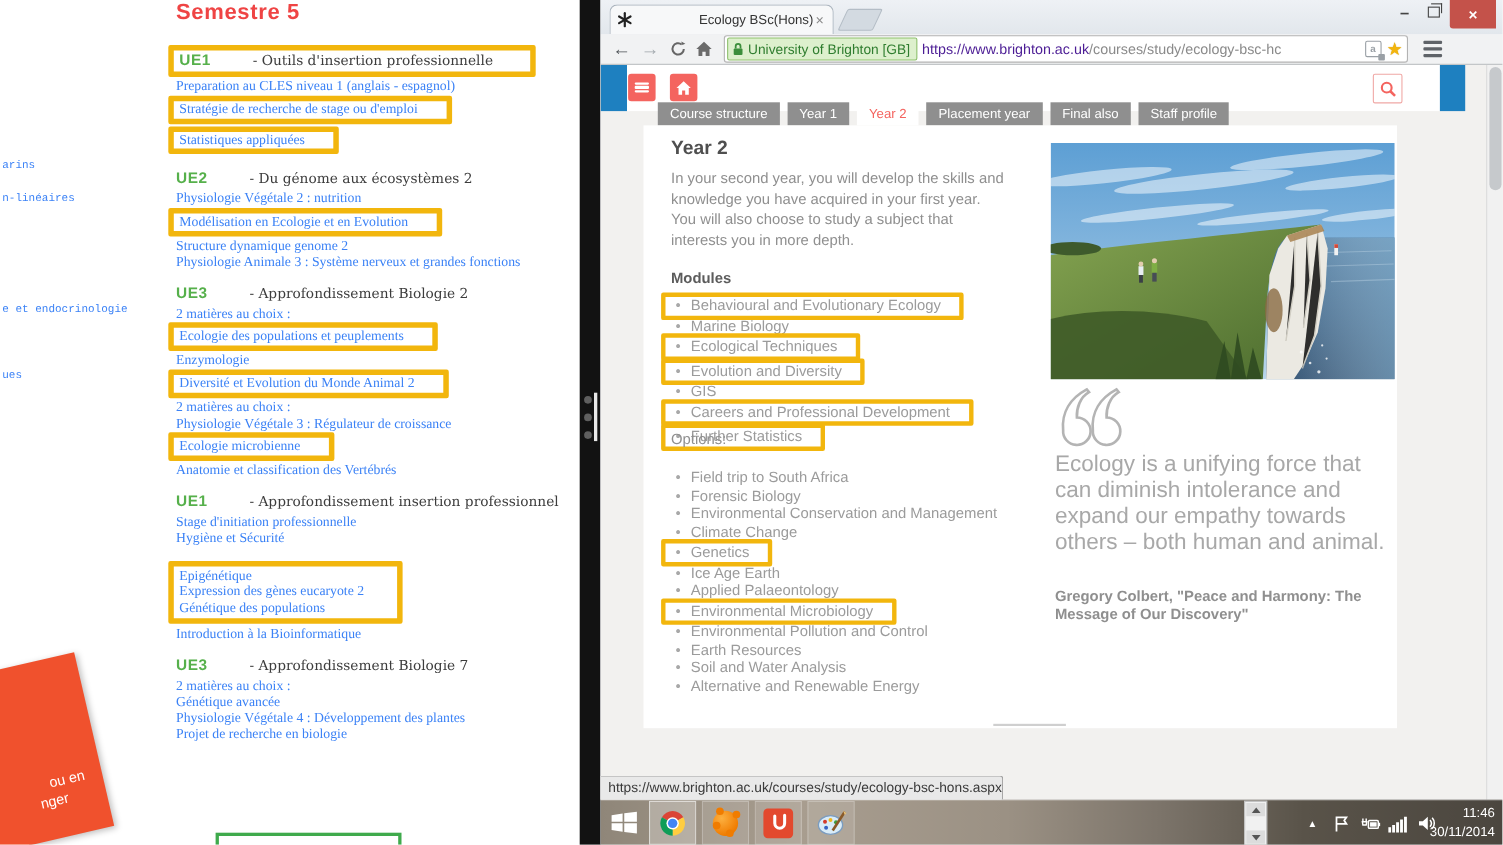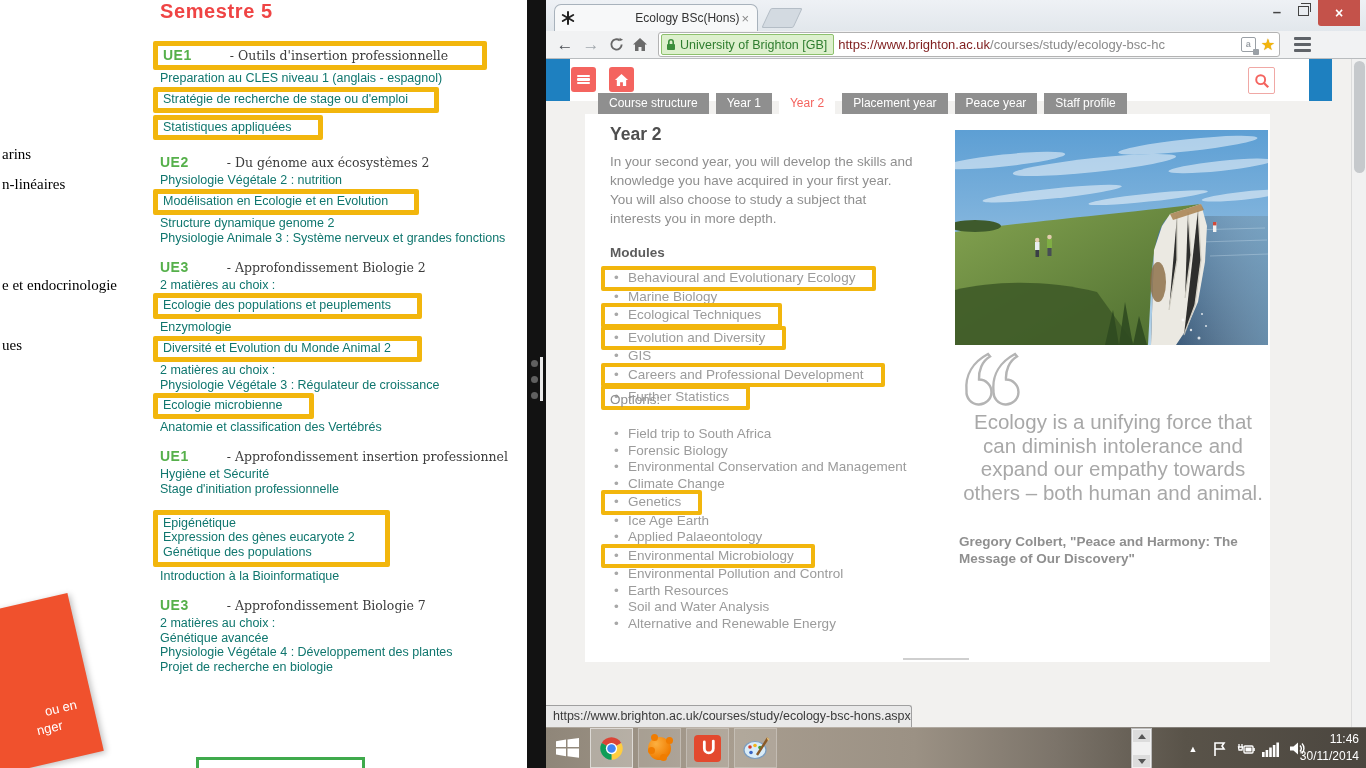--- a/index.html
+++ b/index.html
@@ -1,33 +1,33 @@
 <!DOCTYPE html>
 <html><head>
 <meta charset="utf-8">
 <style>
   html,body{margin:0;padding:0;}
   body{width:1366px;height:768px;overflow:hidden;background:#fff;font-family:"Liberation Sans",sans-serif;}
   .screen{position:relative;width:1366px;height:768px;background:#fff;}
 
   
   .doc-pane{position:absolute;left:0;top:0;width:527px;height:768px;background:#fff;overflow:hidden;}
-  .doc-frags .frag{position:absolute;left:2px;font-family:Liberation Serif, serif;font-size:15px;color:#000000;white-space:nowrap;}
+  .doc-frags .frag{position:absolute;left:2px;font-family:Liberation Mono, monospace;font-size:10px;color:#3b82f6;white-space:nowrap;}
   .doc-frags .f0{top:146px;}
   .doc-frags .f1{top:176px;}
   .doc-frags .f2{top:277px;}
   .doc-frags .f3{top:337px;}
   .doc-flow{position:absolute;left:160px;top:0;width:372px;}
   .sem-title{font-family:"Liberation Sans",sans-serif;font-weight:bold;font-size:20px;letter-spacing:.6px;color:#ef4444;margin:0 0 17px 0;}
   .sem1 .sem-title{margin-top:44px;}
   .blk{margin-bottom:12px;}
   .blk-head{margin-bottom:2px;white-space:nowrap;}
   .ue{font-family:"Liberation Sans",sans-serif;font-weight:bold;font-size:14px;color:#56b04b;letter-spacing:.5px;}
   .ue-rest{font-family:"DejaVu Serif",serif;font-size:12.5px;color:#3c3c3c;margin-left:34px;}
-  .doc-line{font-family:Liberation Sans, sans-serif;font-size:12.5px;line-height:14.8px;color:#0f766e;white-space:nowrap;}
+  .doc-line{font-family:Liberation Serif, serif;font-size:12.5px;line-height:14.8px;color:#3b82f6;white-space:nowrap;}
   .hl-line{display:inline-block;border:5px solid #f2b60d;border-radius:2px;padding:0 26px 1px 5px;margin:1px 0 1px -7px;}
   .blk-head.hl-line{padding-right:34px;}
   .hl-group{display:inline-block;border:5px solid #f2b60d;border-radius:2px;padding:1px 30px 2px 5px;margin:1px 0 2px -7px;}
   .orange-card{position:absolute;left:-100px;top:612px;width:188px;height:162px;background:#f0512d;transform:rotate(-13deg);box-shadow:2px 2px 6px rgba(0,0,0,.25);}
   .orange-card .oc-text{position:absolute;right:16px;bottom:26px;color:#fff;font-size:13px;line-height:17px;}
   .orange-card .oc-l1{margin-left:-12px;}
   .green-box-partial{position:absolute;left:196px;top:757px;width:163px;height:26px;border:3px solid #3faa4c;background:#fff;}
 
   
   .split-divider{position:absolute;left:527px;top:0;width:19px;height:768px;background:#121212;}
@@ -54,21 +54,21 @@
   
   .toolbar{position:absolute;left:0;top:31px;width:820px;height:28px;background:#f1f2f3;border-bottom:1px solid #b9bcbe;display:flex;align-items:center;box-sizing:border-box;}
   .nav-arrow{font-size:17px;font-weight:bold;width:26px;text-align:center;}
   .back{color:#4d5156;margin-left:6px;}
   .fwd{color:#a2a8ad;}
   .tool-ic{width:24px;display:flex;justify-content:center;align-items:center;}
   .omnibox{flex:0 0 620px;height:23px;background:#fff;border:1px solid #b3b3b3;border-radius:3px;margin-left:6px;display:flex;align-items:center;overflow:hidden;}
   .chip{display:flex;align-items:center;height:19px;margin:0 4px 0 2px;padding:0 6px 0 4px;background:#ddf0cd;border:1px solid #8dc06d;border-radius:2px;}
   .chip .chip-text{font-size:12.5px;color:#2f7d2f;margin-left:4px;white-space:nowrap;}
   .url{font-size:13px;white-space:nowrap;overflow:hidden;flex:1;}
-  .url .u-host{color:#7f1d1d;}
+  .url .u-host{color:#4c1d95;}
   .url .u-path{color:#8a8a8a;}
   .omni-right{display:flex;align-items:center;margin-right:4px;}
   .star{color:#f3b50d;font-size:16px;margin-left:5px;text-shadow:0 0 1px #c89000;}
   .translate-ic{width:13px;height:13px;border:1.5px solid #9aa0a6;border-radius:2px;position:relative;color:#9aa0a6;font-size:9px;line-height:12px;text-align:center;font-weight:bold;}
   .translate-ic::after{content:"";position:absolute;right:-4px;bottom:-4px;width:6px;height:6px;background:#9aa0a6;border-radius:1px;}
   .menu-btn{margin-left:10px;width:24px;display:flex;flex-direction:column;gap:3px;align-items:center;}
   .menu-btn i{display:block;width:17px;height:3px;background:#5f6368;border-radius:1px;}
 
   
   .viewport{position:absolute;left:0;top:59px;width:928px;height:668px;background:#f2f1ef;overflow:hidden;}
@@ -95,21 +95,21 @@
   .options-heading{position:absolute;left:0;top:278px;font-size:13.5px;color:#8f8f8f;}
   #options-list{top:312px;width:300px;}
   .site-list li{position:relative;padding-left:18px;font-size:13.5px;line-height:16.5px;color:#9b9b9b;}
   .site-list .blt{position:absolute;left:4px;top:0;color:#a8a8a8;}
   .site-list li.hl{display:block;width:fit-content;border:4px solid #f2b60d;border-radius:2px;margin:-2px 0 -2px -9px;padding:0 17px 0 23px;}
   .site-list li.hl .blt{left:9px;}
 
   .col-right{position:absolute;left:370px;top:0;width:315px;}
   .photo{position:absolute;left:0;top:16px;width:313px;height:215px;overflow:hidden;}
   .quote-mark{position:absolute;left:4px;top:236px;}
-  .quote-text{position:absolute;left:4px;top:296px;width:308px;font-size:20.5px;line-height:23.5px;color:#a8a8a8;text-align:center;}
+  .quote-text{position:absolute;left:4px;top:296px;width:308px;font-size:20.5px;line-height:23.5px;color:#a8a8a8;}
   .quote-attrib{position:absolute;left:4px;top:420px;width:305px;font-size:13.5px;line-height:16.5px;font-weight:bold;color:#8f8f8f;}
   .card-divider{position:absolute;left:318px;bottom:2px;width:66px;height:2px;background:#cfcfcf;}
 
   .page-scrollbar{position:absolute;left:805px;top:0;width:15px;height:668px;background:#f1f1f1;border-left:1px solid #dcdcdc;box-sizing:border-box;}
   .page-scroll-thumb{position:absolute;left:2px;top:2px;width:11px;height:112px;background:#c6c9cc;border-radius:6px;}
 
   
   .statusbubble{position:absolute;left:0;top:705px;width:366px;height:22px;background:#e9e9e9;border:1px solid #a0a0a0;border-left:none;border-bottom:none;border-radius:0 3px 0 0;box-sizing:border-box;font-size:12.5px;color:#3a3a3a;line-height:20px;padding-left:7px;white-space:nowrap;overflow:hidden;z-index:5;}
 
   
@@ -151,22 +151,22 @@
     <div class="doc-flow" id="doc">
         <div class="sem sem0">
           <div class="sem-title">Semestre 5</div>
           <div class="blk"><div class="blk-head hl-line"><span class="ue">UE1</span><span class="ue-rest"> - Outils d'insertion professionnelle</span></div><div class="doc-line">Preparation au CLES niveau 1 (anglais - espagnol)</div><div class="doc-line hl-line">Stratégie de recherche de stage ou d'emploi</div><div class="doc-line hl-line">Statistiques appliquées</div></div>
           <div class="blk"><div class="blk-head"><span class="ue">UE2</span><span class="ue-rest"> - Du génome aux écosystèmes 2</span></div><div class="doc-line">Physiologie Végétale 2 : nutrition</div><div class="doc-line hl-line">Modélisation en Ecologie et en Evolution</div><div class="doc-line">Structure dynamique genome 2</div><div class="doc-line">Physiologie Animale 3 : Système nerveux et grandes fonctions</div></div>
           <div class="blk"><div class="blk-head"><span class="ue">UE3</span><span class="ue-rest"> - Approfondissement Biologie 2</span></div><div class="doc-line">2 matières au choix :</div><div class="doc-line hl-line">Ecologie des populations et peuplements</div><div class="doc-line">Enzymologie</div><div class="doc-line hl-line">Diversité et Evolution du Monde Animal 2</div><div class="doc-line">2 matières au choix :</div><div class="doc-line">Physiologie Végétale 3 : Régulateur de croissance</div><div class="doc-line hl-line">Ecologie microbienne</div><div class="doc-line">Anatomie et classification des Vertébrés</div></div>
         </div>
         <div class="sem sem1">
           <div class="blk">
             <div class="blk-head"><span class="ue">UE1</span><span class="ue-rest"> - Approfondissement insertion professionnel</span></div>
+            <div class="doc-line">Stage d'initiation professionnelle</div>
             <div class="doc-line">Hygiène et Sécurité</div>
-            <div class="doc-line">Stage d'initiation professionnelle</div>
           </div>
           <div class="blk"><div class="hl-group"><div class="doc-line">Epigénétique</div><div class="doc-line">Expression des gènes eucaryote 2</div><div class="doc-line">Génétique des populations</div></div><div class="doc-line">Introduction à la Bioinformatique</div></div>
           <div class="blk">
             <div class="blk-head"><span class="ue">UE3</span><span class="ue-rest"> - Approfondissement Biologie 7</span></div>
             <div class="doc-line">2 matières au choix :</div>
             <div class="doc-line">Génétique avancée</div>
             <div class="doc-line">Physiologie Végétale 4 : Développement des plantes</div>
             <div class="doc-line">Projet de recherche en biologie</div>
           </div>
         </div>
@@ -270,21 +270,21 @@
           <circle cx="7.5" cy="7.5" r="5" fill="none" stroke="#f4645f" stroke-width="2.2"></circle>
           <line x1="11.2" y1="11.2" x2="16" y2="16" stroke="#f4645f" stroke-width="2.6"></line>
         </svg>
       </div>
 
       <div class="nav-tabs" id="nav-tabs">
           <div class="nav-tab">Course structure</div>
           <div class="nav-tab">Year 1</div>
           <div class="nav-tab active">Year 2</div>
           <div class="nav-tab">Placement year</div>
-          <div class="nav-tab">Peace year</div>
+          <div class="nav-tab">Final also</div>
           <div class="nav-tab">Staff profile</div>
         </div>
 
       <div class="content-card">
         <div class="col-left">
           <div class="y2-heading">Year 2</div>
           <div class="y2-intro">In your second year, you will develop the skills and knowledge you have acquired in your first year. You will also choose to study a subject that interests you in more depth.</div>
           <div class="modules-heading">Modules</div>
           <ul class="site-list" id="modules-list">
               <li class="hl"><span class="blt">•</span><span class="txt">Behavioural and Evolutionary Ecology</span></li>

